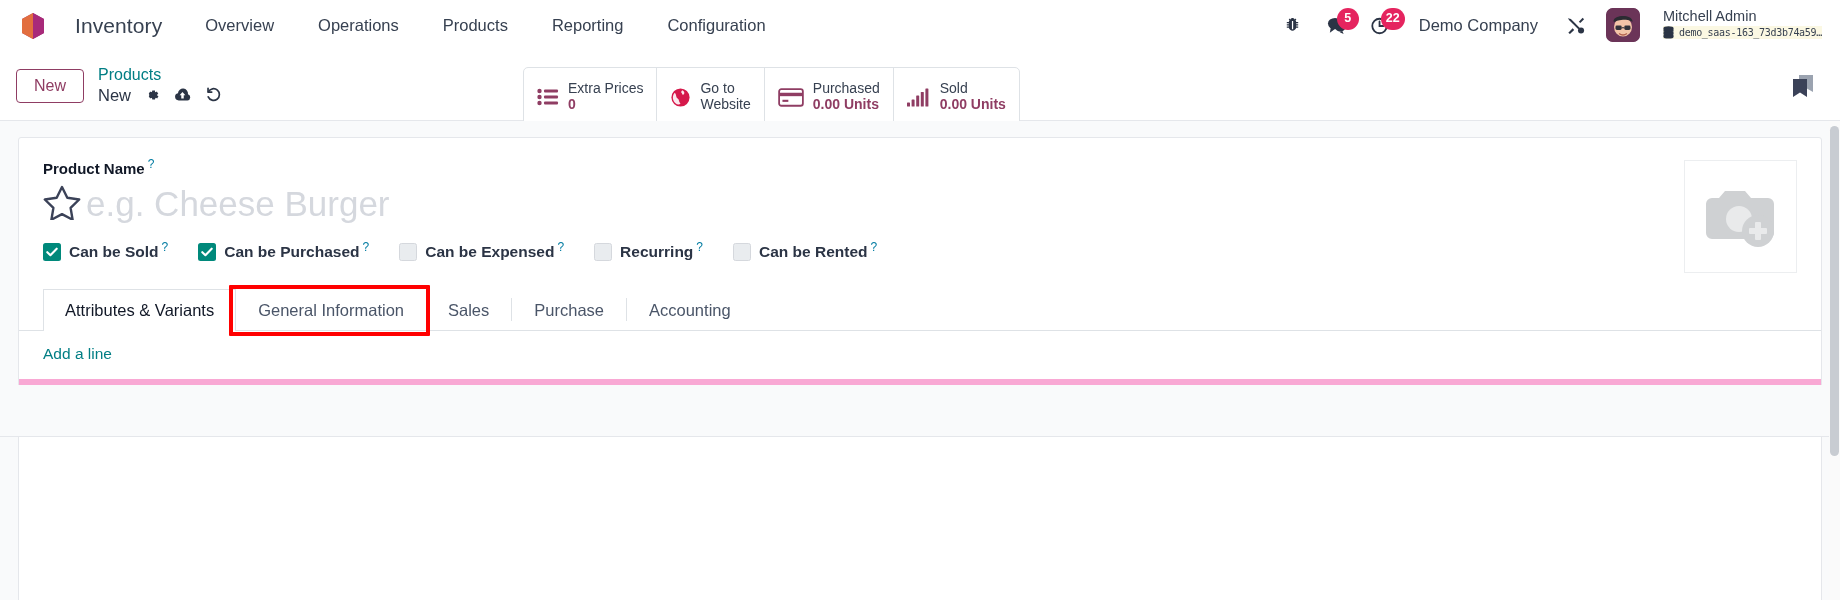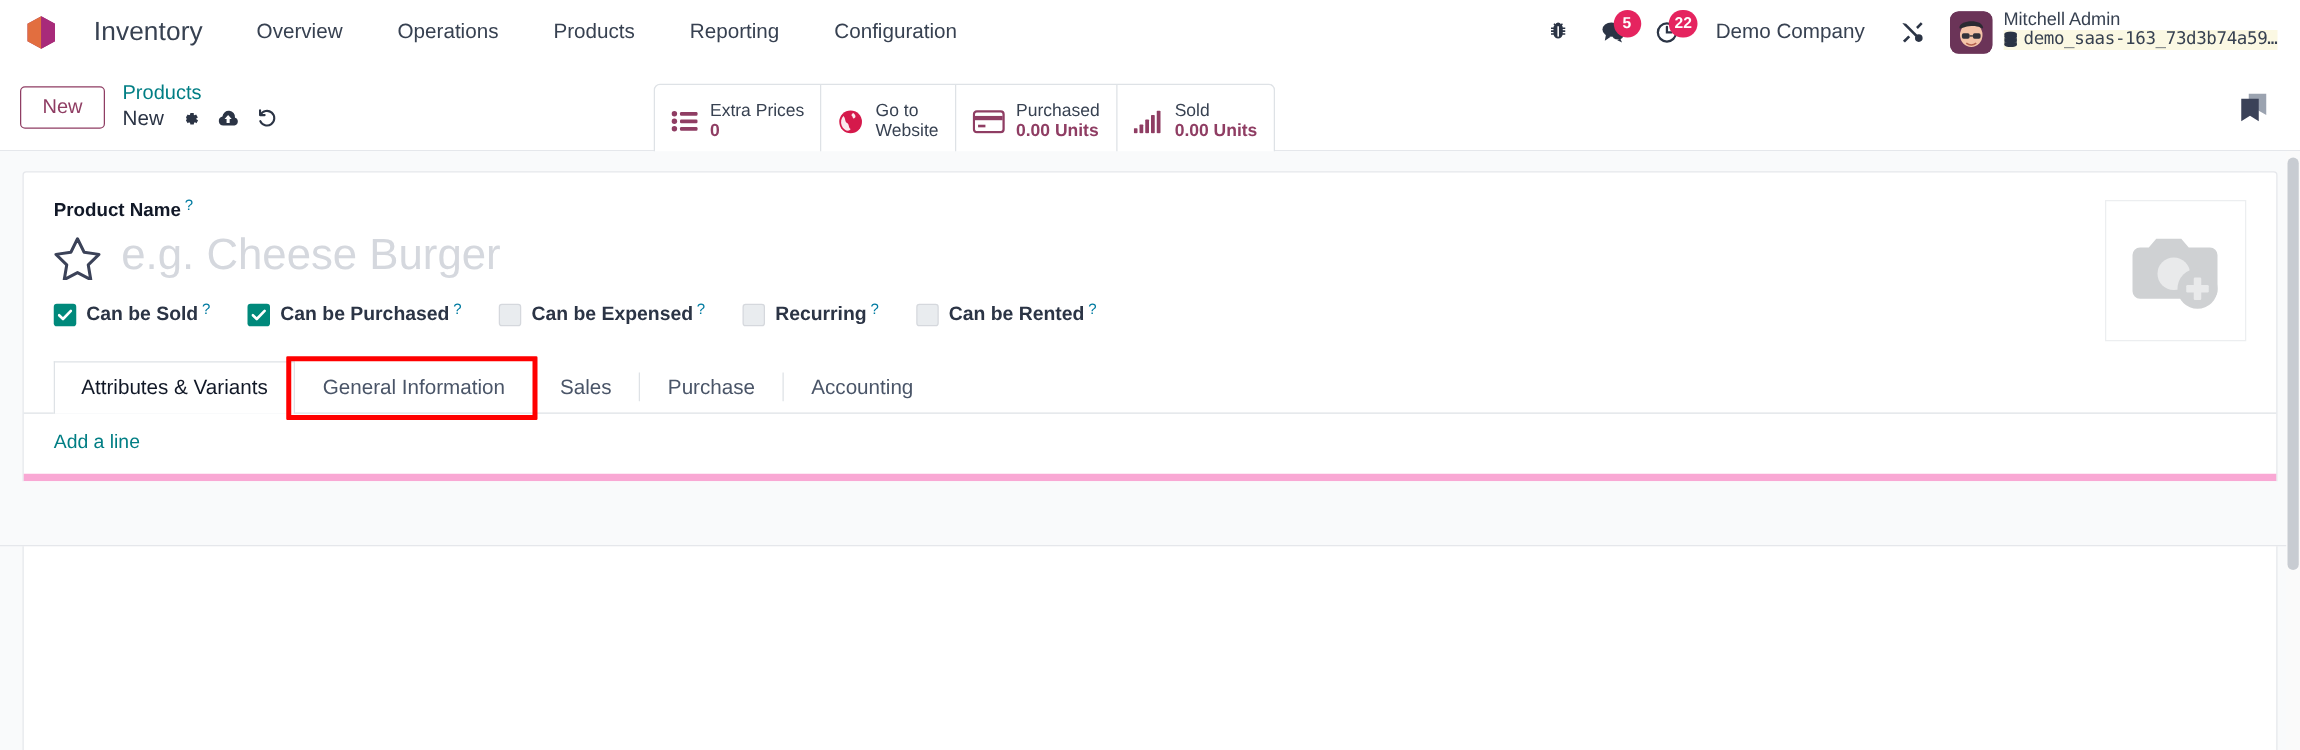--- a/index.html
+++ b/index.html
@@ -72,36 +72,36 @@
     line-height: 1;
   }
   .company {
     font-size: 16.5px;
     color: #374151;
     padding: 0 16px;
     cursor: pointer;
     white-space: nowrap;
   }
   .user-zone {
-    display: flex; align-items: center; gap: 9px;
+    display: flex; align-items: center; gap: 23px;
     padding-left: 8px; padding-right: 4px;
     cursor: pointer;
   }
   .avatar {
     width: 34px; height: 34px;
     border-radius: 7px;
     background: #6b3458;
     position: relative;
     overflow: hidden;
     flex: none;
   }
   .user-txt { line-height: 1.12; }
   .user-name { font-size: 14.5px; color: #374151; }
   .user-db {
-    font-size: 14px;
+    font-size: 10px;
     color: #374151;
     background: #fbf8e3;
     display: inline-flex; align-items: center; gap: 5px;
     font-family: "DejaVu Sans Mono", monospace;
     letter-spacing: -0.3px;
     max-width: 230px;
     overflow: hidden;
     white-space: nowrap;
   }
 
@@ -198,21 +198,21 @@
   }
   .help-mark {
     color: #017ba1;
     font-size: 12px;
     font-weight: 400;
     position: relative;
     top: -3px;
     cursor: pointer;
   }
   .name-row {
-    display: flex; align-items: flex-end; gap: 16px;
+    display: flex; align-items: flex-start; gap: 5px;
     margin-top: 6px;
   }
   .star { cursor: pointer; display: flex; flex: none; }
   .name-input {
     border: none;
     outline: none;
     font-size: 35px;
     font-family: "Liberation Sans", sans-serif;
     color: #2b3445;
     width: 640px;

